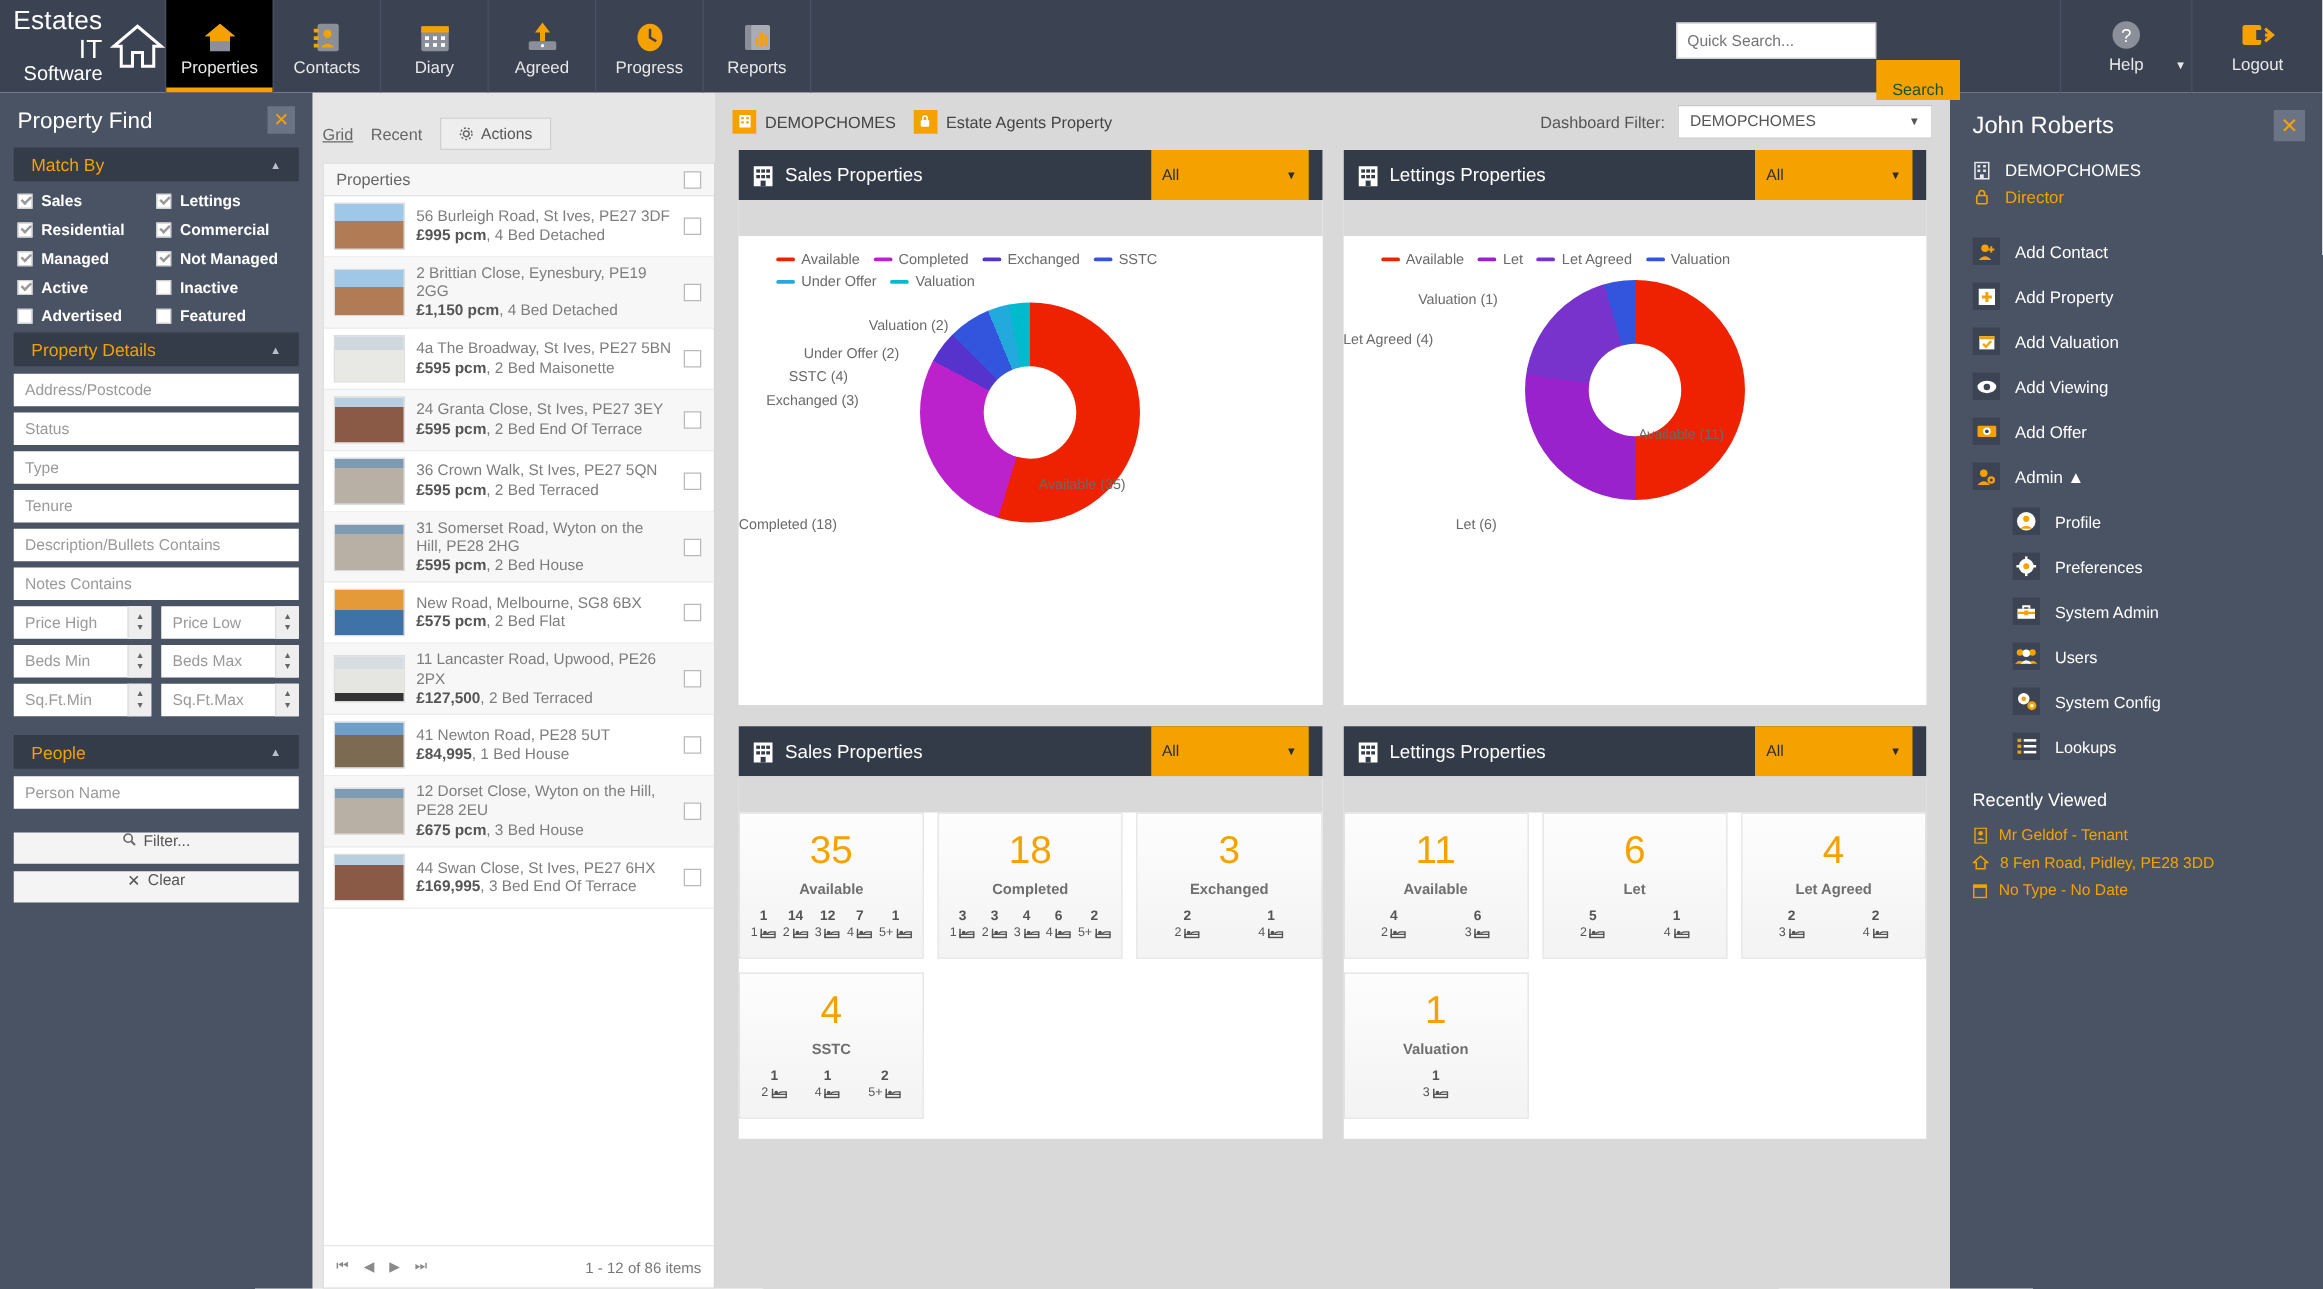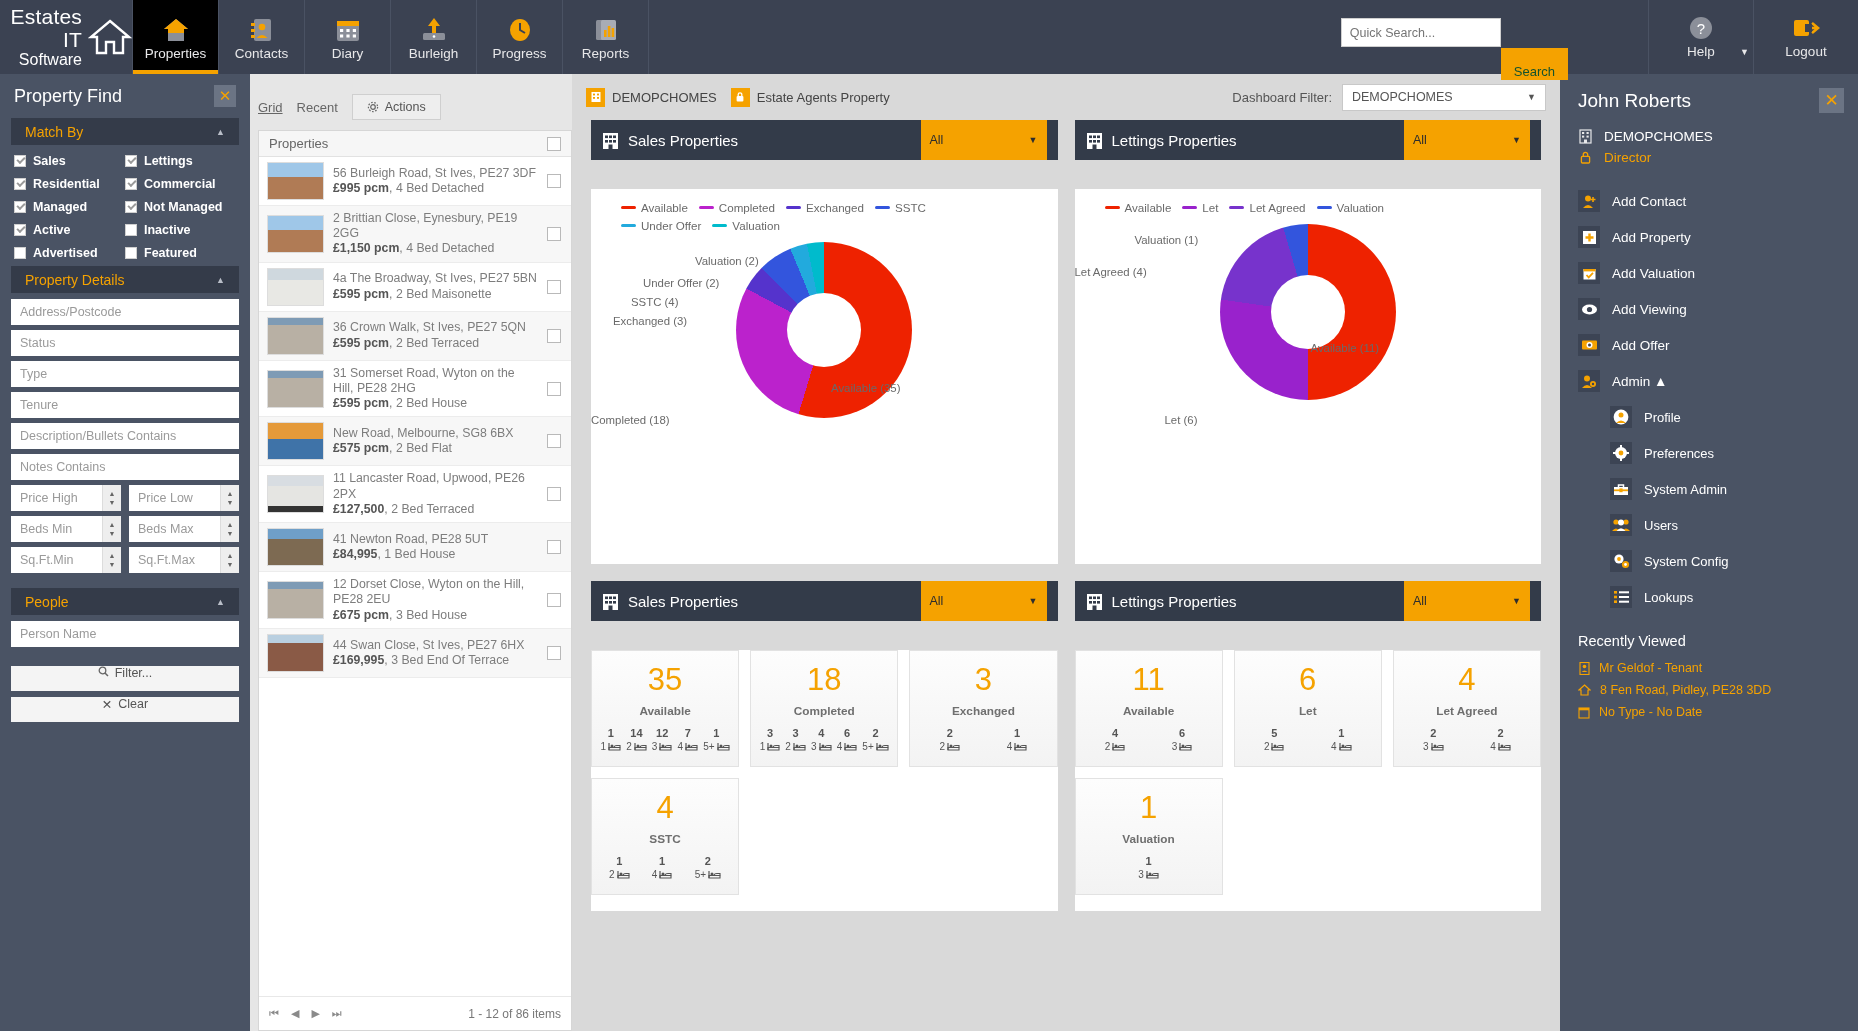--- a/index.html
+++ b/index.html
@@ -317,21 +317,21 @@
   <div class="navsep"></div>
 
   <div class="navitem">
     <span class="navicon">
       <svg width="26" height="26" viewBox="0 0 26 26">
           <path d="M13 1 L19 9 L15 9 L15 16 L11 16 L11 9 L7 9 Z" fill="#f5a200"></path>
           <rect x="2" y="16" width="22" height="7" rx="1.5" fill="#8b8f99"></rect>
           <circle cx="13" cy="19.5" r="1.3" fill="#fff"></circle>
         </svg>
     </span>
-    <span>Burleigh</span>
+    <span>Agreed</span>
   </div>
   <div class="navsep"></div>
 
   <div class="navitem">
     <span class="navicon">
       <svg width="26" height="26" viewBox="0 0 26 26">
           <ellipse cx="13" cy="13" rx="10" ry="11" fill="#f5a200"></ellipse>
           <path d="M13 6 L13 13 L18 16" stroke="#3b4252" stroke-width="2" fill="none"></path>
         </svg>
     </span>
@@ -546,20 +546,28 @@
           </div>
           <div class="lirow">
             <div class="thumb" style="background: linear-gradient(rgb(207, 216, 222) 0px, rgb(207, 216, 222) 30%, rgb(232, 232, 228) 30%, rgb(232, 232, 228) 100%);"></div>
             <div class="txt">
               <div>4a The Broadway, St Ives, PE27 5BN</div>
               <div><b>£595 pcm</b><span>, 2 Bed Maisonette</span></div>
             </div>
             <span class="rowcb"></span>
           </div>
           <div class="lirow">
+            <div class="thumb" style="background: linear-gradient(rgb(185, 207, 224) 0px, rgb(185, 207, 224) 22%, rgb(138, 90, 70) 22%, rgb(138, 90, 70) 100%);"></div>
+            <div class="txt">
+              <div>24 Granta Close, St Ives, PE27 3EY</div>
+              <div><b>£595 pcm</b><span>, 2 Bed End Of Terrace</span></div>
+            </div>
+            <span class="rowcb"></span>
+          </div>
+          <div class="lirow">
             <div class="thumb" style="background: linear-gradient(rgb(126, 155, 181) 0px, rgb(126, 155, 181) 20%, rgb(184, 176, 164) 20%, rgb(184, 176, 164) 100%);"></div>
             <div class="txt">
               <div>36 Crown Walk, St Ives, PE27 5QN</div>
               <div><b>£595 pcm</b><span>, 2 Bed Terraced</span></div>
             </div>
             <span class="rowcb"></span>
           </div>
           <div class="lirow">
             <div class="thumb" style="background: linear-gradient(rgb(126, 155, 181) 0px, rgb(126, 155, 181) 20%, rgb(184, 176, 164) 20%, rgb(184, 176, 164) 100%);"></div>
             <div class="txt">

